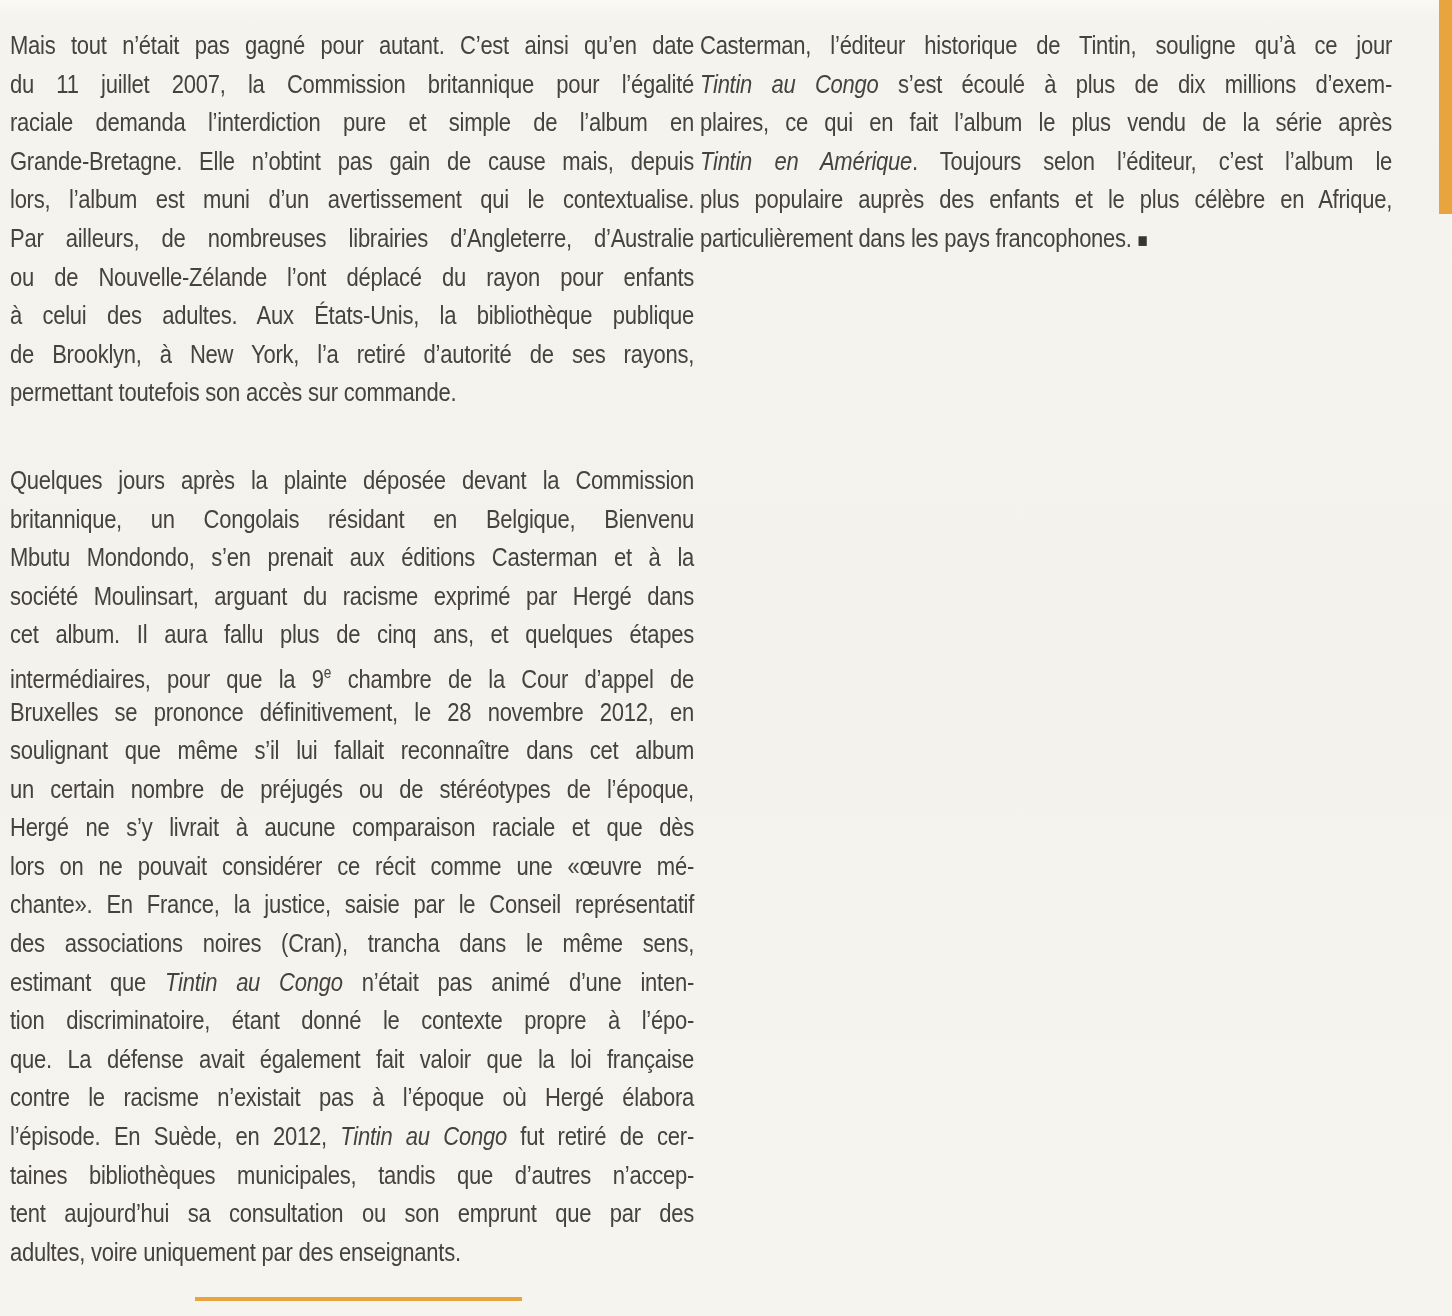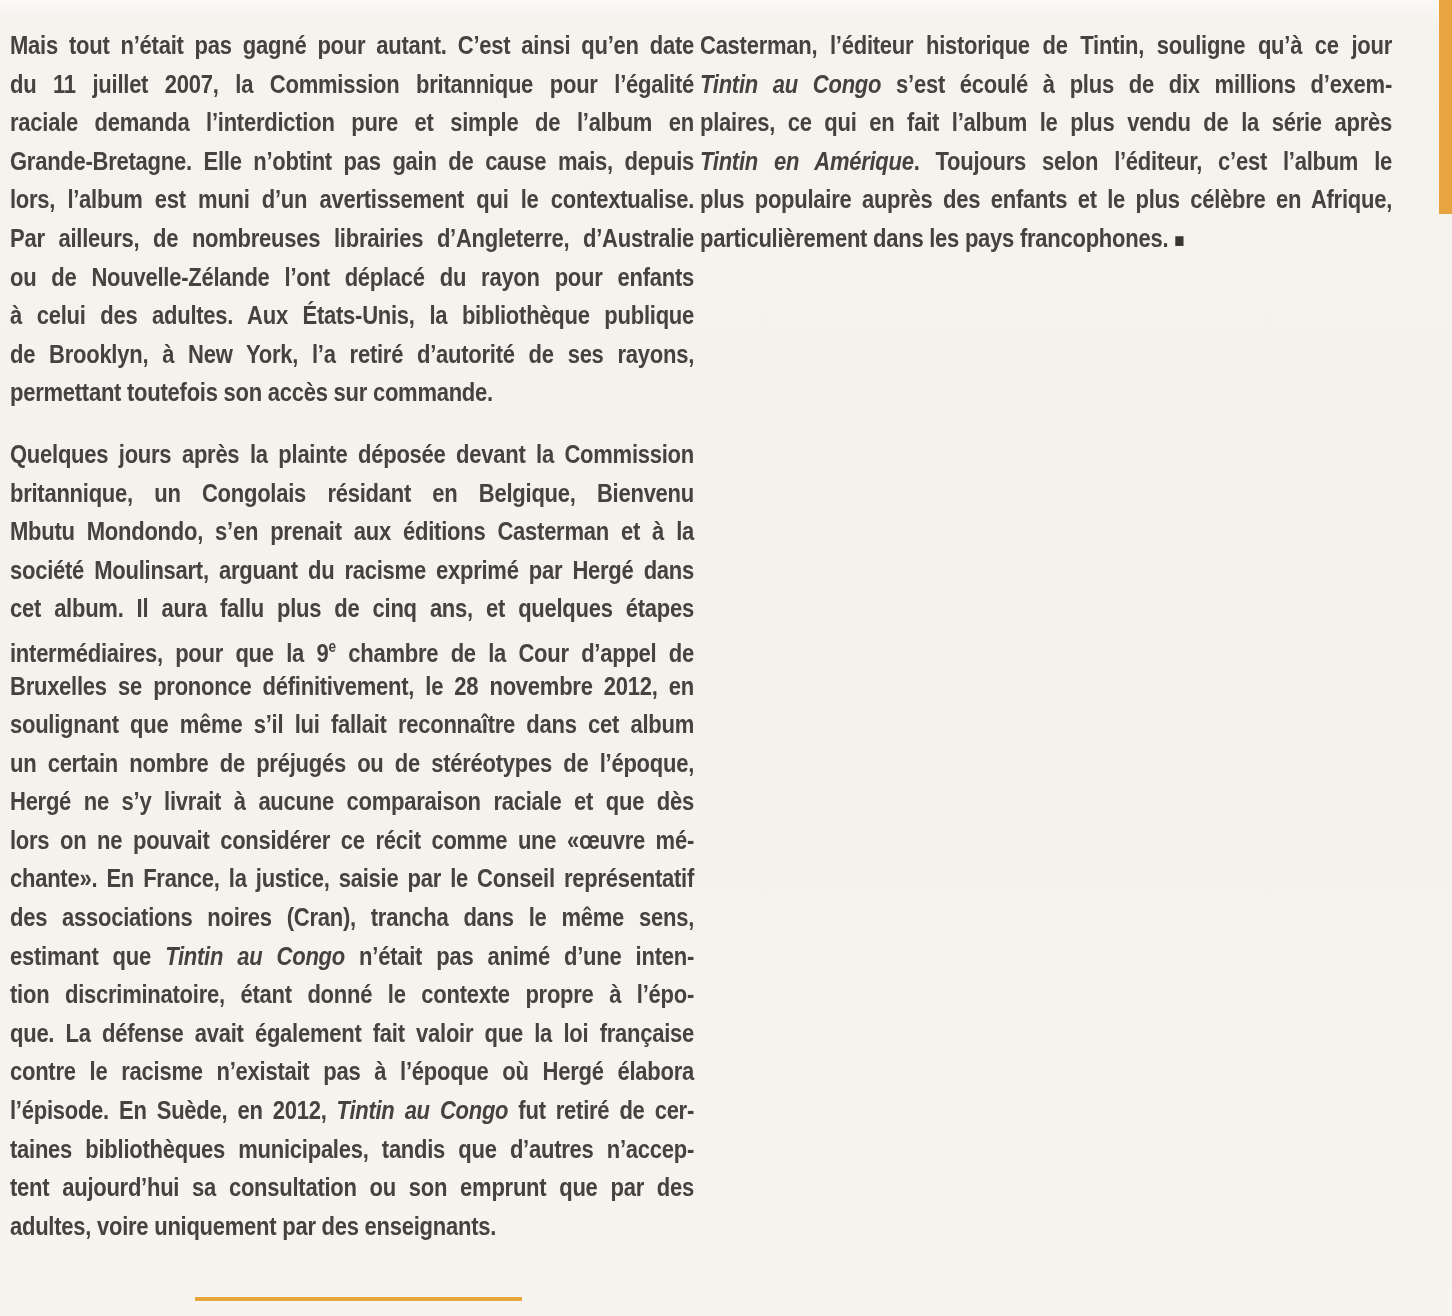--- a/index.html
+++ b/index.html
@@ -19,25 +19,24 @@
     inset: 0;
     background: linear-gradient(180deg, #faf9f5 0%, #f4f3ee 1.5%, #f3f2ec 55%, #f5f4ef 100%);
   }
   .column {
     position: absolute;
     top: 27px;
     font-size: 22px;
     line-height: 38.6px;
     letter-spacing: -0.25px;
     color: #454240;
-    font-weight: bold;
   }
   .column.left  { left: 10px;  width: 684px; }
   .column.right { left: 700px; width: 692px; }
-  .paragraph + .paragraph { margin-top: 23px; }
+  .paragraph + .paragraph { margin-top: 49px; }
   .line {
     text-align: justify;
     text-align-last: justify;
     height: 38.6px;
     transform: scaleY(1.18);
     transform-origin: 50% 55%;
   }
   .line.last { text-align-last: left; }
   .it  { font-style: italic; }
   .sup {

